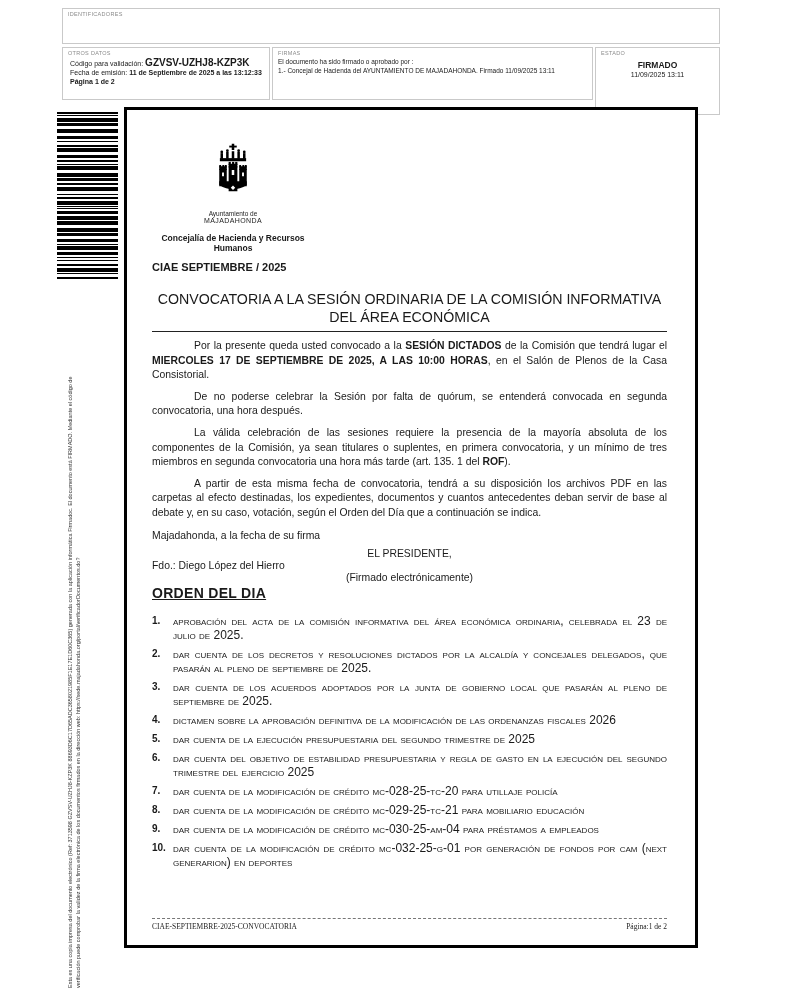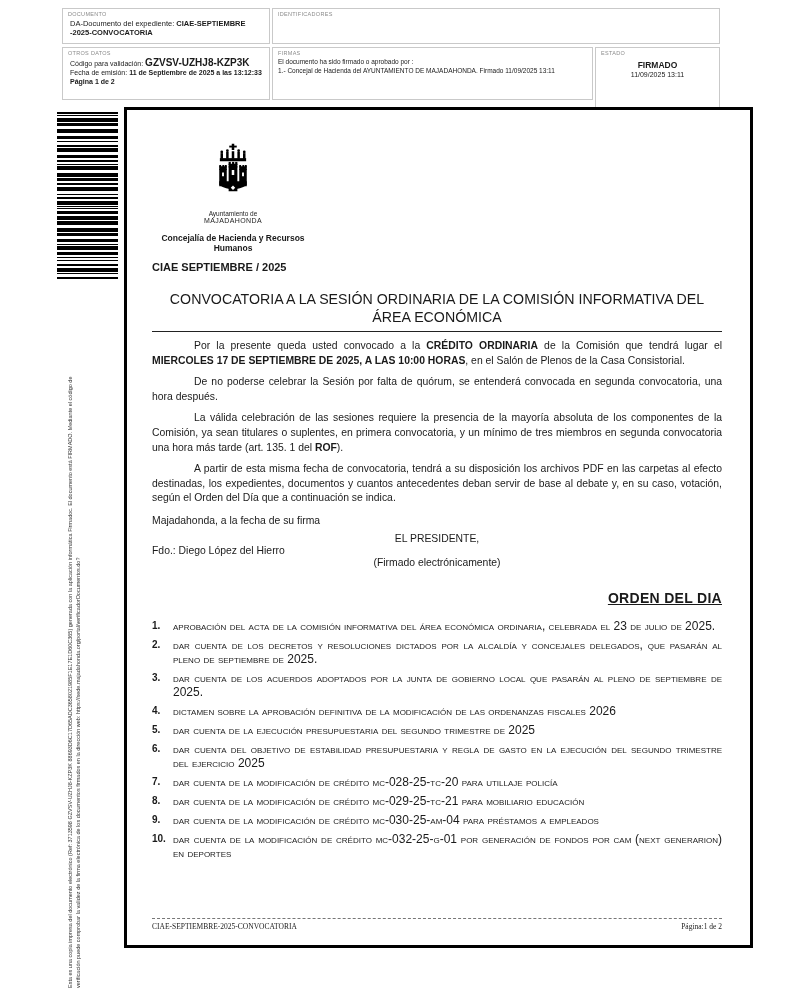--- a/index.html
+++ b/index.html
@@ -27,21 +27,21 @@
   
   .barcode{position:absolute;left:57px;top:112px;width:61px;height:167px;overflow:hidden;}
   .barcode .bar{width:100%;background:#000;}
 
   
   .side-note{position:absolute;left:66px;top:988px;width:700px;
              transform:rotate(-90deg);transform-origin:0 0;}
   .side-note div{font-size:5.5px;line-height:8px;color:#333;white-space:nowrap;}
 
   
-  .doc{position:absolute;left:124px;top:107px;width:629px;height:841px;
+  .doc{position:absolute;left:124px;top:107px;width:574px;height:841px;
        border:3px solid #000;box-sizing:border-box;background:#fff;
        padding:0 28px 0 25px;}
 
   .emblem-block{width:162px;text-align:center;margin-top:33px;}
   .emblem-block svg{display:block;margin:0 auto;}
   .org1{font-size:6.5px;margin-top:3px;color:#222;}
   .org2{font-size:7px;letter-spacing:.4px;color:#222;}
   .dept{font-size:8.5px;font-weight:bold;line-height:10px;margin-top:9px;}
 
   .ref-line{text-align:left;font-size:11px;font-weight:bold;margin-top:8px;}
@@ -50,45 +50,41 @@
   .title-rule{border:none;border-top:1.5px solid #222;margin:5px 0 6px 0;}
 
   .para{margin:7px 0 0 0;font-size:10.4px;line-height:14.6px;
         text-align:justify;text-indent:42px;}
 
   .center-line{text-align:left;font-size:10.4px;margin-top:9px;}
   .sig-role{text-align:center;font-size:10.4px;font-weight:normal;margin-top:7px;}
   .sig-name{text-align:left;font-size:10.4px;margin-top:1px;line-height:12.5px;}
   .sig-note{text-align:center;font-size:10.4px;line-height:12.5px;}
 
-  .agenda-title{text-align:right;font-size:14px;font-weight:bold;
-                text-decoration:underline;margin-top:20px;letter-spacing:.3px;}
+  .agenda-title{text-align:left;font-size:14px;font-weight:bold;
+                text-decoration:underline;letter-spacing:.3px;}
 
   .agenda{margin-top:13px;}
   .agenda-item{display:flex;margin-bottom:5px;}
   .agenda-item .num{flex:none;width:21px;font-size:10px;font-weight:bold;line-height:14px;}
   .agenda-item .agenda-text{flex:1;font-size:12px;line-height:14px;text-align:justify;
                             text-transform:lowercase;font-variant:small-caps;}
 
   .doc-footer{position:absolute;left:25px;right:28px;bottom:14px;
               border-top:1px dashed #777;padding-top:3px;
               display:flex;justify-content:space-between;
               font-family:"Liberation Serif",serif;font-size:7.5px;color:#222;}
 </style>
 </head>
 <body>
 
 <div class="page">
 
   <div class="meta">
     <div class="meta-row">
-      <div class="mbox box-documento">
-        <div class="mlabel">DOCUMENTO</div>
-        <div class="doc-exp"><span>DA-Documento del expediente: </span><span class="b">CIAE-SEPTIEMBRE -2025-CONVOCATORIA</span></div>
-      </div>
       <div class="mbox box-ident">
         <div class="mlabel">IDENTIFICADORES</div>
       </div>
     </div>
     <div class="meta-row">
       <div class="mbox box-otros">
         <div class="mlabel">OTROS DATOS</div>
         <div class="otros-line"><span>Código para validación: </span><span class="cod-val">GZVSV-UZHJ8-KZP3K</span></div>
         <div class="otros-line"><span>Fecha de emisión: </span><span class="b">11 de Septiembre de 2025 a las 13:12:33</span></div>
         <div class="otros-line b">Página 1 de 2</div>
@@ -200,21 +196,21 @@
       </div>
     </div>
 
     <div class="ref-line">CIAE SEPTIEMBRE / 2025</div>
 
     <div class="title">CONVOCATORIA A LA SESIÓN ORDINARIA DE LA COMISIÓN INFORMATIVA DEL ÁREA ECONÓMICA</div>
     <hr class="title-rule">
 
     <div>
 
-        <p class="para"><span>Por la presente queda usted convocado a la </span><span class="b">CRÉDITO ORDINARIA</span><span> de la Comisión que tendrá lugar el </span><span class="b">MIERCOLES 17 DE SEPTIEMBRE DE 2025, A LAS 10:00 HORAS</span><span>, en el Salón de Plenos de la Casa Consistorial.</span></p>
+        <p class="para"><span>Por la presente queda usted convocado a la </span><span class="b">SESIÓN DICTADOS</span><span> de la Comisión que tendrá lugar el </span><span class="b">MIERCOLES 17 DE SEPTIEMBRE DE 2025, A LAS 10:00 HORAS</span><span>, en el Salón de Plenos de la Casa Consistorial.</span></p>
 
         <p class="para"><span>De no poderse celebrar la Sesión por falta de quórum, se entenderá convocada en segunda convocatoria, una hora después.</span></p>
 
         <p class="para"><span>La válida celebración de las sesiones requiere la presencia de la mayoría absoluta de los componentes de la Comisión, ya sean titulares o suplentes, en primera convocatoria, y un mínimo de tres miembros en segunda convocatoria una hora más tarde (art. 135. 1 del </span><span class="b">ROF</span><span>).</span></p>
 
         <p class="para"><span>A partir de esta misma fecha de convocatoria, tendrá a su disposición los archivos PDF en las carpetas al efecto destinadas, los expedientes, documentos y cuantos antecedentes deban servir de base al debate y, en su caso, votación, según el Orden del Día que a continuación se indica.</span></p>
       </div>
 
     <div class="center-line">Majadahonda, a la fecha de su firma</div>
     <div class="sig-role">EL PRESIDENTE,</div>

